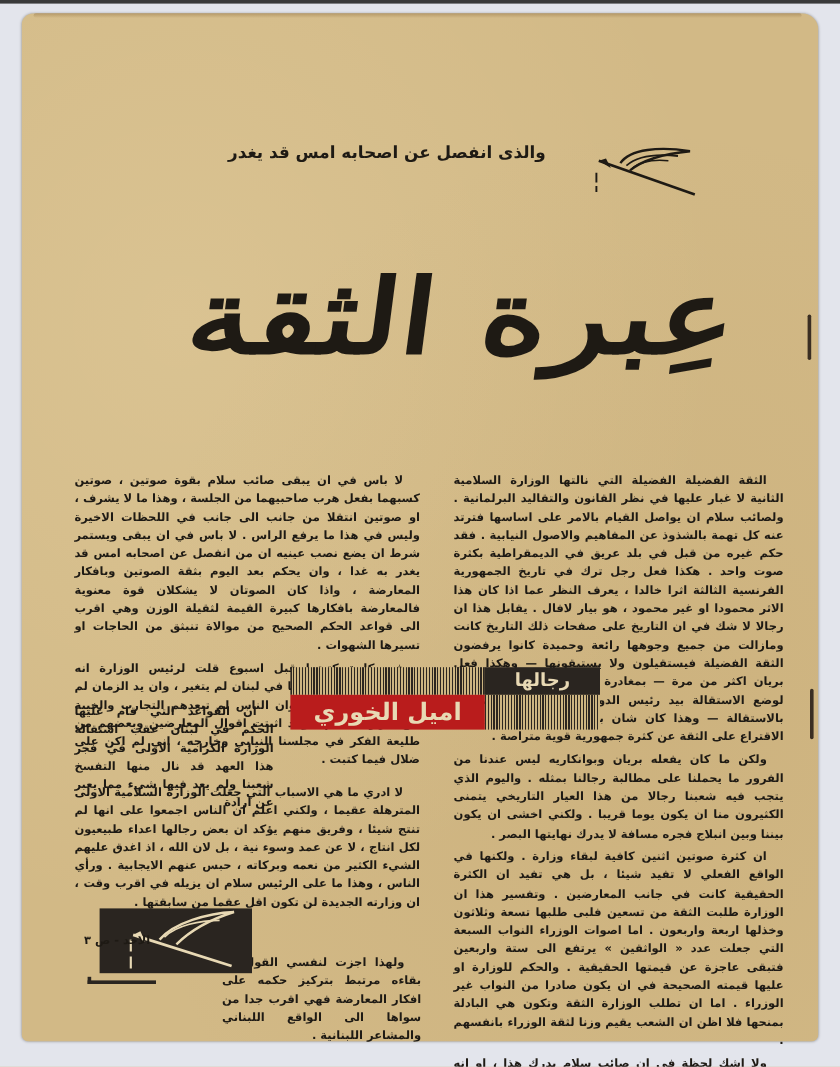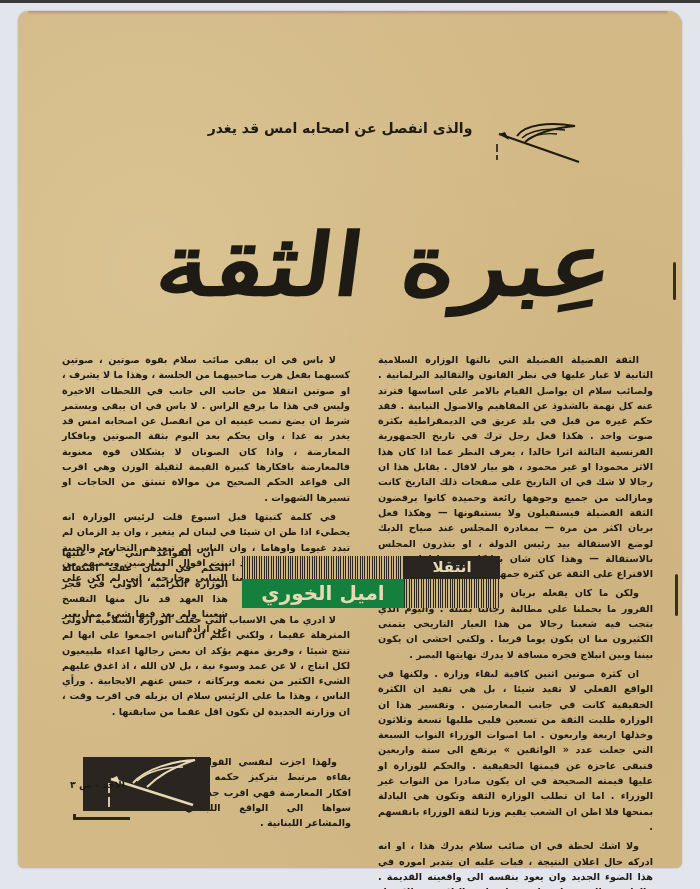--- a/index.html
+++ b/index.html
@@ -23,36 +23,36 @@
   .staple { position:absolute; width:3px; background:#3a2e22; border-radius:2px; }
   .staple.s1 { left:673px; top:262px; height:38px; }
   .staple.s2 { left:675px; top:574px; height:42px; }
 
   .rtl { direction:rtl; unicode-bidi:embed; }
   .ink { color:#1e1a14; }
 
   
   .subhead {
     position:absolute; left:190px; top:118px; width:300px;
-    font-size:14px; font-weight:bold; line-height:20px; text-align:center;
+    font-size:14px; font-weight:bold; line-height:20px; text-align:left;
   }
   .subhead .l2 { display:block; padding-right:60px; }
   .pen-logo { position:absolute; left:495px; top:122px; width:90px; height:42px; }
 
   .title {
     position:absolute; left:150px; top:210px; width:470px; height:110px;
     font-family:"DejaVu Serif", serif; font-size:86px; font-weight:bold;
     text-align:center; line-height:110px; letter-spacing:2px;
     transform:scaleX(1.25) skewX(-6deg);
   }
 
   
   .col {
     position:absolute; font-size:9.6px; line-height:15.3px; font-weight:bold;
-    text-align:justify; text-align-last:right;
+    text-align:justify; text-align-last:right;margin-top:41px;
   }
   .col p { margin:0 0 4px 0; text-indent:14px; }
   .col-right { left:378px; top:352px; width:275px; }
   .col-left-a { left:62px; top:352px; width:288px; }
   .col-left-b { left:62px; top:545px; width:166px; }
   .col-left-c { left:62px; top:612px; width:288px; }
   .col-left-d { left:185px; top:754px; width:166px; }
 
   
   .byline { position:absolute; left:242px; top:556px; width:258px; height:52px; }
@@ -60,21 +60,21 @@
     position:absolute;
     background:repeating-linear-gradient(90deg, #2c2620 0 1px, #cdb581 1px 2.4px);
   }
   .byline .st1 { left:0; top:0; width:162px; height:23px; }
   .byline .st2 { left:162px; top:23px; width:96px; height:29px; }
   .byline .b1 {
     position:absolute; left:162px; top:0; width:96px; height:23px; background:#2a2520;
     color:#e8d9b4; font-size:15px; font-weight:bold; text-align:center; line-height:23px;
   }
   .byline .b2 {
-    position:absolute; left:0; top:23px; width:162px; height:29px; background:#15803d;
+    position:absolute; left:0; top:23px; width:162px; height:29px; background:#b91c1c;
     color:#e8d9b4; font-size:20px; font-weight:bold; text-align:center; line-height:29px;
   }
 
   
   .pen-box { position:absolute; left:83px; top:757px; width:127px; height:54px; background:#2a2520; }
   .rule { position:absolute; left:73px; top:817px; width:57px; height:3px; background:#2a2520; }
   .rule-tick { position:absolute; left:73px; top:814px; width:3px; height:6px; background:#2a2520; }
   .folio {
     position:absolute; left:70px; top:779px; width:80px;
     font-size:9.5px; font-weight:bold; text-align:left;
@@ -115,21 +115,21 @@
   <p>في كلمة كتبتها قبل اسبوع قلت لرئيس الوزارة انه يخطيء اذا ظن ان شيئا في لبنان لم يتغير ، وان يد الزمان لم تبدد غيوما واوهاما ، وان الناس لم تبعدهم التجارب والخيبة عن اجهزة الحكم . وقد اثبتت اقوال المعارضين وبعضهم من طليعة الفكر في مجلسنا النيابي وخارجه ، اني لم اكن على ضلال فيما كتبت .</p>
 </div>
 
 <div class="col col-left-b rtl ink">
   <p>ان القواعد التي قام عليها الحكم في لبنان عقب استقالة الوزارة الكرامية الاولى في فجر هذا العهد قد نال منها التفسخ شعبنا ولم يعد فيها شيء مما يعبر عن ارادة</p>
 </div>
 
 <div class="byline rtl">
   <div class="stripe st1"></div>
   <div class="stripe st2"></div>
-  <div class="b1">انتقلا</div>
+  <div class="b1">رجالها</div>
   <div class="b2">اميل الخوري</div>
 </div>
 
 <div class="col col-left-c rtl ink">
   <p>لا ادري ما هي الاسباب التي جعلت الوزارة السلامية الاولى المترهلة عقيما ، ولكني اعلم ان الناس اجمعوا على انها لم تنتج شيئا ، وفريق منهم يؤكد ان بعض رجالها اعداء طبيعيون لكل انتاج ، لا عن عمد وسوء نية ، بل لان الله ، اذ اغدق عليهم الشيء الكثير من نعمه وبركاته ، حبس عنهم الايجابية . ورأي الناس ، وهذا ما على الرئيس سلام ان يزيله في اقرب وقت ، ان وزارته الجديدة لن تكون اقل عقما من سابقتها .</p>
 </div>
 
 <div class="col col-left-d rtl ink">
   <p>ولهذا اجزت لنفسي القول ان بقاءه مرتبط بتركيز حكمه على افكار المعارضة فهي اقرب جدا من سواها الى الواقع اللبناني والمشاعر اللبنانية .</p>
 </div>

